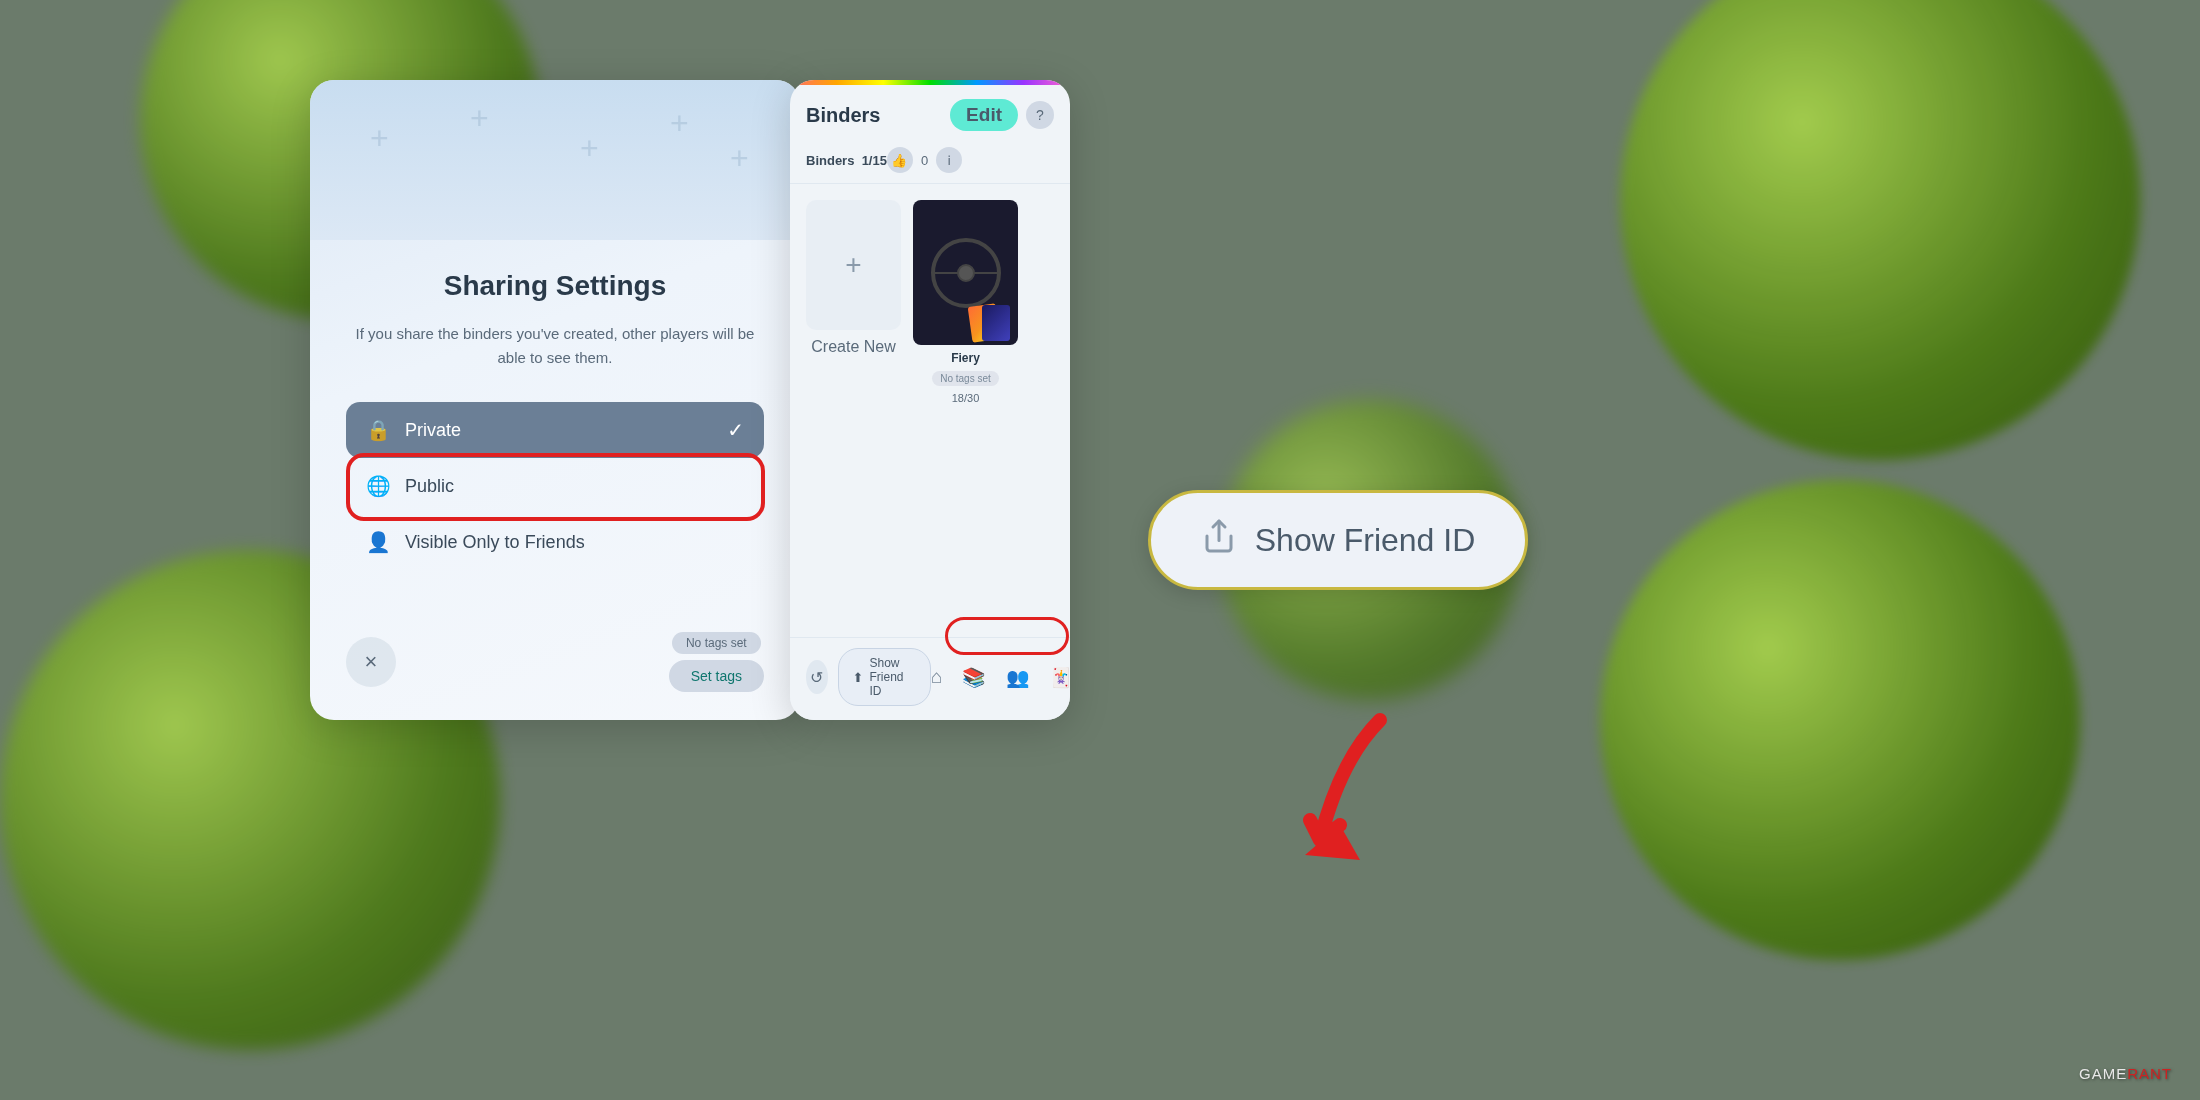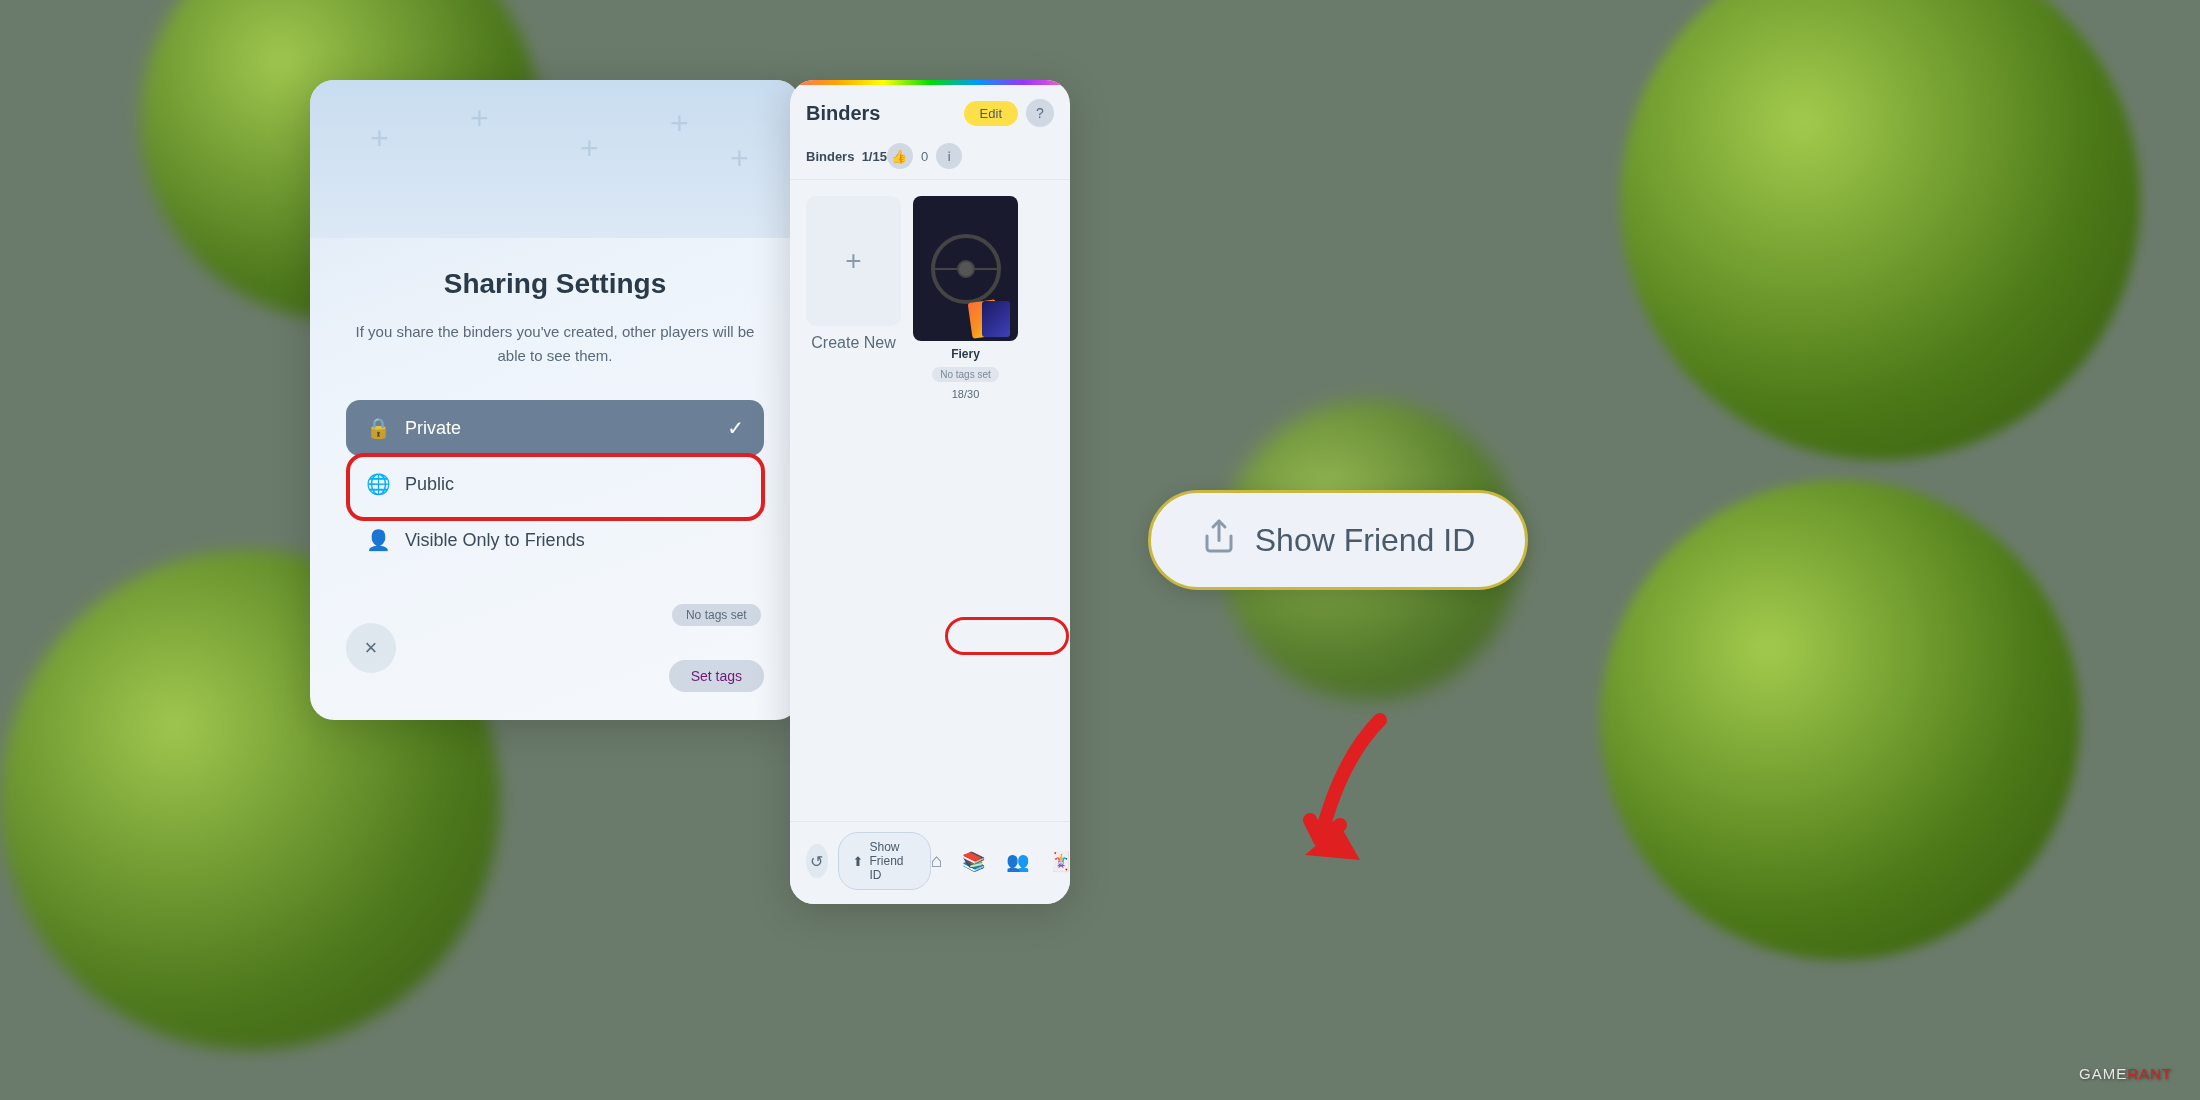--- a/index.html
+++ b/index.html
@@ -193,33 +193,32 @@
       padding: 4px 14px;
       font-size: 12px;
       color: #5a6a7a;
     }
 
     .set-tags-btn {
       background: #d0d8e4;
       border-radius: 20px;
       padding: 8px 22px;
       font-size: 14px;
-      color: #701a75;
+      color: #0f766e;
       cursor: pointer;
       font-weight: 500;
-      margin-top: 28px;
     }
 
     
     .right-panel {
       position: absolute;
       left: 790px;
       top: 80px;
       width: 280px;
-      height: 824px;
+      height: 640px;
       background: #f0f4f8;
       border-radius: 24px;
       box-shadow: 0 8px 40px rgba(0,0,0,0.18);
       display: flex;
       flex-direction: column;
       overflow: hidden;
     }
 
     
     .rainbow-border {
@@ -235,27 +234,27 @@
       padding: 14px 16px 10px;
     }
 
     .binders-title {
       font-size: 20px;
       font-weight: 700;
       color: #2a3a4a;
     }
 
     .edit-btn {
-      background: #fde047;
+      background: #5eead4;
       border-radius: 16px;
       padding: 5px 16px;
-      font-size: 13px;
+      font-size: 19px;
       color: #4a5a6a;
       cursor: pointer;
-      font-weight: 400;
+      font-weight: 700;
     }
 
     .help-btn {
       width: 28px;
       height: 28px;
       border-radius: 50%;
       background: #d0d8e4;
       display: flex;
       align-items: center;
       justify-content: center;

